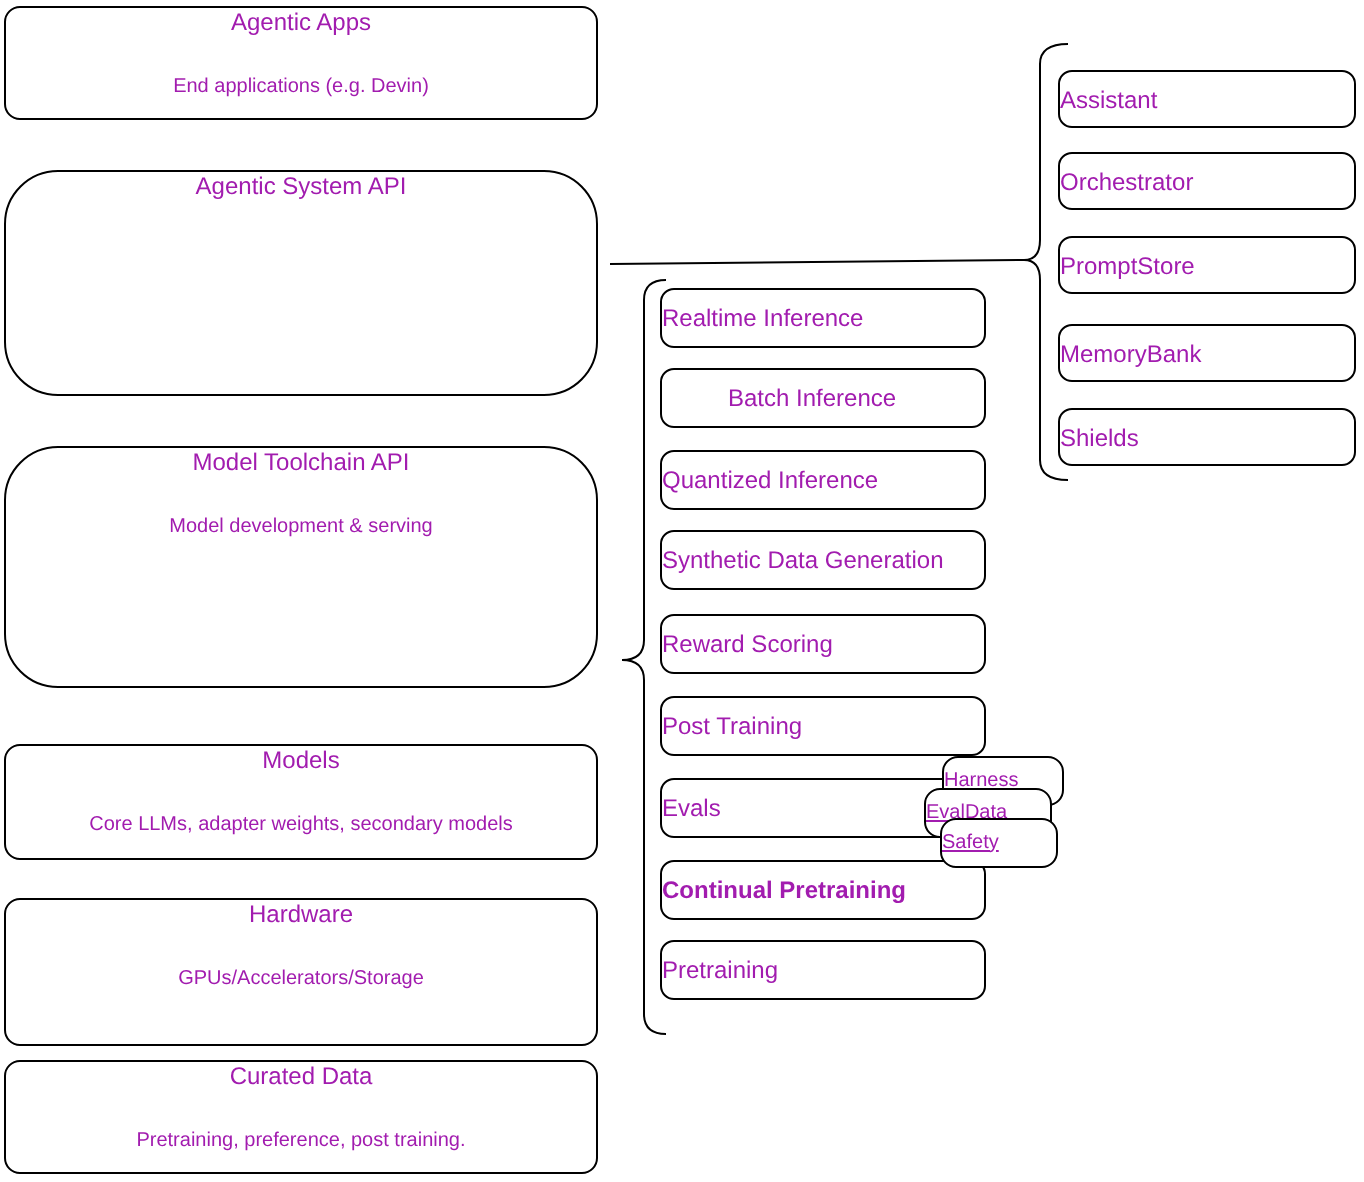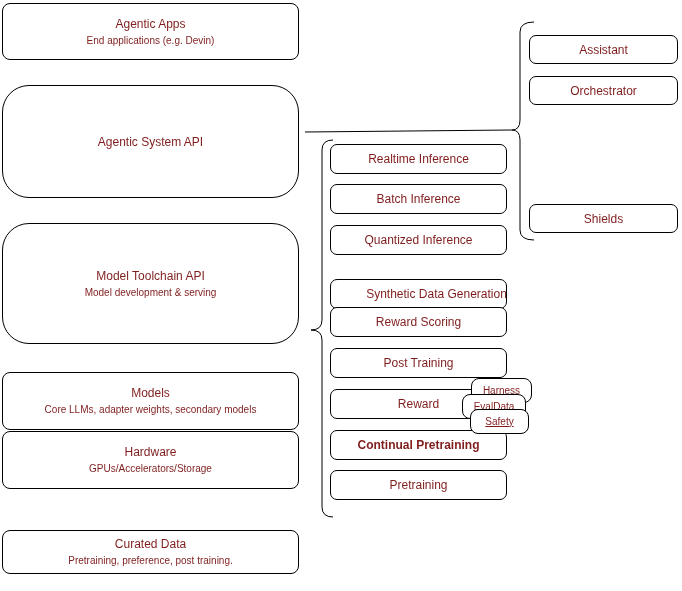--- a/index.html
+++ b/index.html
@@ -13,47 +13,47 @@
     width: 682px;
     height: 591px;
     background: #ffffff;
     overflow: hidden;
   }
   .box, .node, .pill {
     position: absolute;
     box-sizing: border-box;
     background: #ffffff;
     border: 1px solid #000000;
-    color: #7f1d1d;
+    color: #a21caf;
     display: flex;
     align-items: center;
-    justify-content: center;
+    justify-content: flex-start;
     text-align: center;
   }
   .box {
     left: 2px;
     width: 297px;
     flex-direction: column;
     border-radius: 8px;
   }
   .box.big { border-radius: 27px; }
   .box .title {
     font-size: 12px;
     line-height: 14px;
     white-space: nowrap;
   }
   .box .subtitle {
     font-size: 10px;
     line-height: 12px;
-    margin-top: 4px;
+    margin-top: 20px;
     white-space: nowrap;
   }
   .node {
     left: 330px;
-    width: 177px;
+    width: 163px;
     height: 30px;
     border-radius: 7px;
     font-size: 12px;
     white-space: nowrap;
   }
   .node.rightcol {
     left: 529px;
     width: 149px;
     height: 29px;
   }
@@ -104,41 +104,43 @@
   <div class="box big" style="top:223px;height:121px;">
     <div class="title">Model Toolchain API</div>
     <div class="subtitle">Model development &amp; serving</div>
   </div>
 
   <div class="box" style="top:372px;height:58px;">
     <div class="title">Models</div>
     <div class="subtitle">Core LLMs, adapter weights, secondary models</div>
   </div>
 
-  <div class="box" style="top:431px;height:58px;">
+  <div class="box" style="top:449px;height:74px;">
     <div class="title">Hardware</div>
     <div class="subtitle">GPUs/Accelerators/Storage</div>
   </div>
 
-  <div class="box" style="top:530px;height:44px;">
+  <div class="box" style="top:530px;height:57px;">
     <div class="title">Curated Data</div>
     <div class="subtitle">Pretraining, preference, post training.</div>
   </div>
 
   <div class="node" style="top:144px;">Realtime Inference</div>
-  <div class="node" style="top:184px;">Batch Inference</div>
+  <div class="node" style="top:184px;padding-left:33px;">Batch Inference</div>
   <div class="node" style="top:225px;">Quantized Inference</div>
-  <div class="node" style="top:279px;padding-left:36px;">Synthetic Data Generation</div>
+  <div class="node" style="top:265px;">Synthetic Data Generation</div>
   <div class="node" style="top:307px;">Reward Scoring</div>
   <div class="node" style="top:348px;">Post Training</div>
-  <div class="node" style="top:389px;">Reward</div>
+  <div class="node" style="top:389px;">Evals</div>
   <div class="node" style="top:430px;font-weight:bold;">Continual Pretraining</div>
   <div class="node" style="top:470px;">Pretraining</div>
 
   <div class="pill" style="left:471px;top:378px;width:61px;">Harness</div>
   <div class="pill" style="left:462px;top:394px;width:64px;">EvalData</div>
   <div class="pill" style="left:470px;top:409px;width:59px;">Safety</div>
 
   <div class="node rightcol" style="top:35px;">Assistant</div>
   <div class="node rightcol" style="top:76px;">Orchestrator</div>
+  <div class="node rightcol" style="top:118px;">PromptStore</div>
+  <div class="node rightcol" style="top:162px;">MemoryBank</div>
   <div class="node rightcol" style="top:204px;">Shields</div>
 
 </div>
 
 </body></html>

